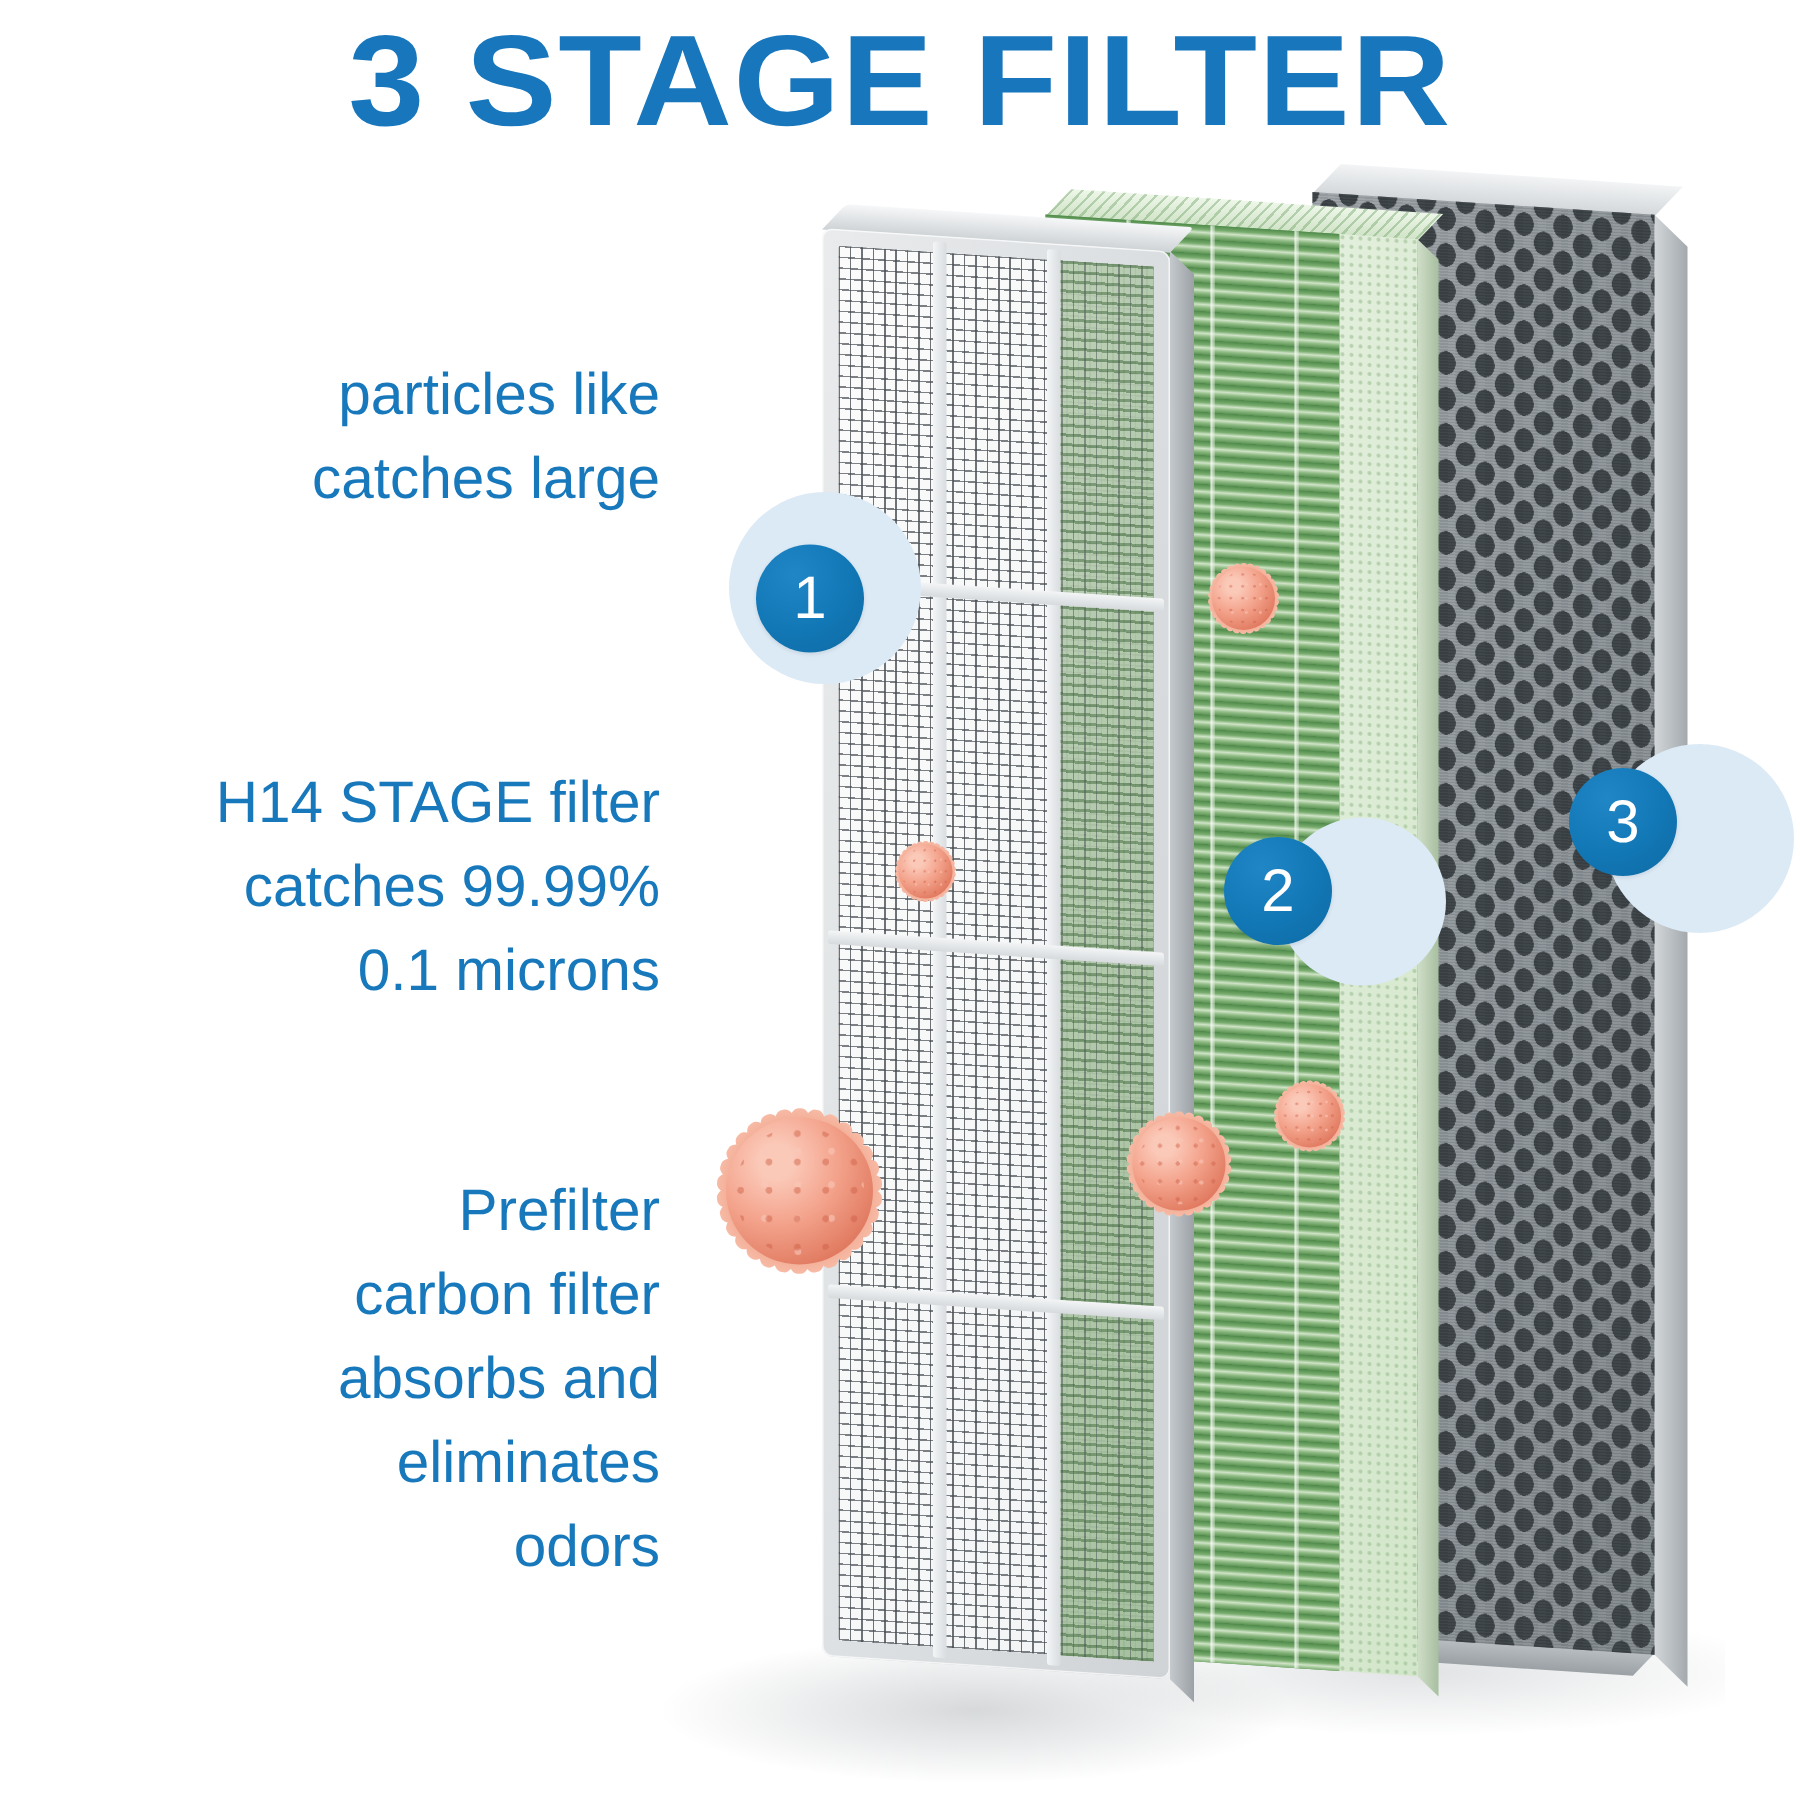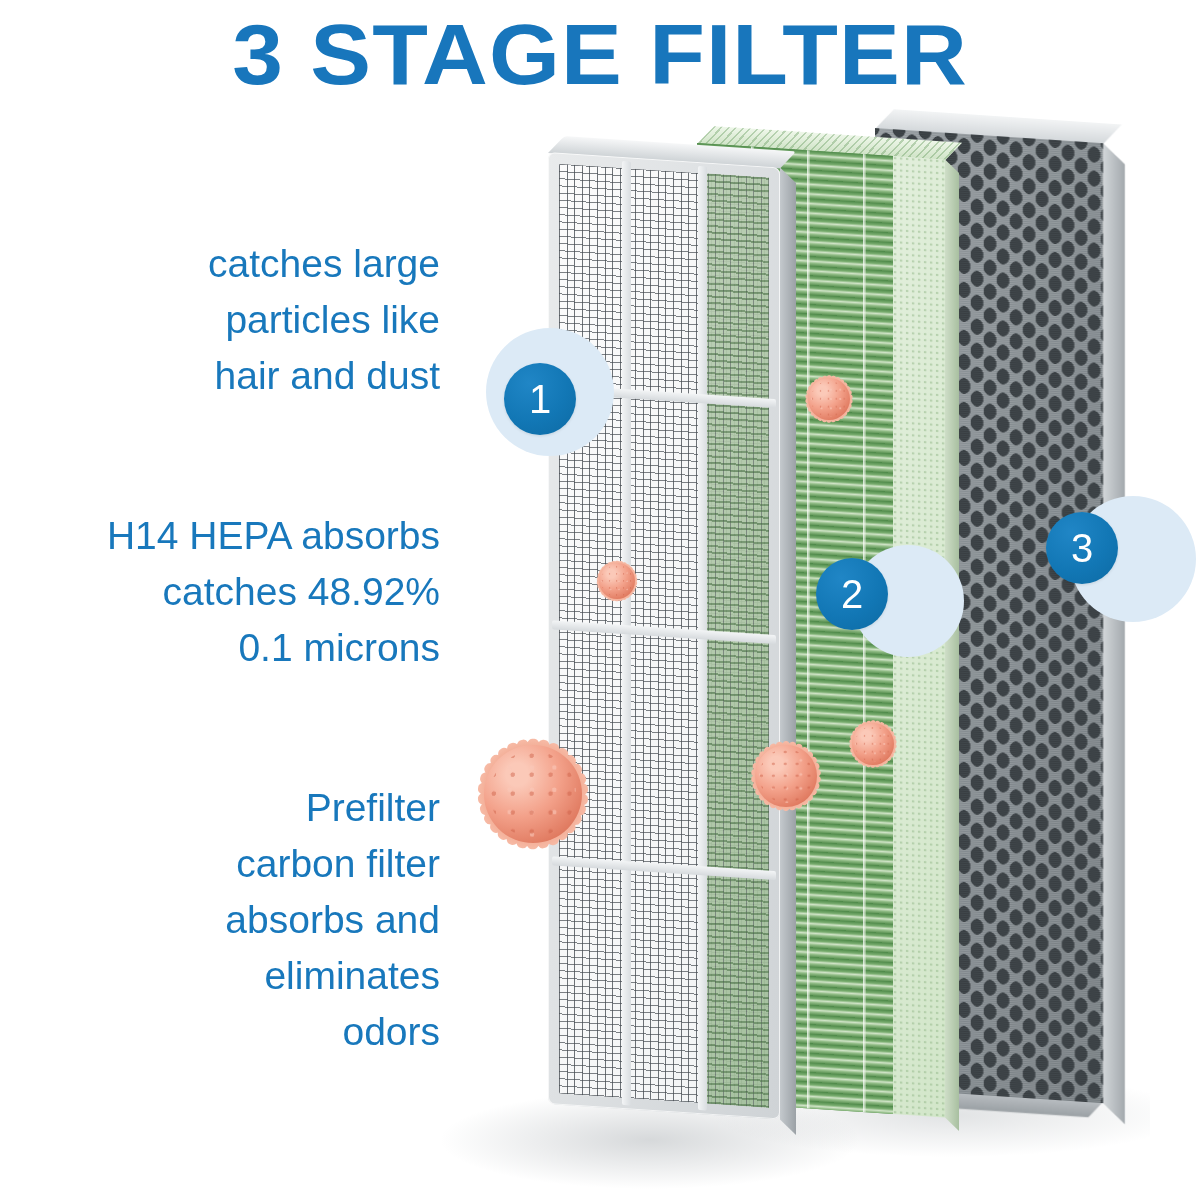--- a/index.html
+++ b/index.html
@@ -429,28 +429,27 @@
 
     <div class="halo" style="left:852px;top:545px;width:112px;height:112px;"></div>
     <div class="badge" style="left:816px;top:558px;width:72px;height:72px;font-size:40px;">2</div>
 
     <div class="halo" style="left:1070px;top:496px;width:126px;height:126px;"></div>
     <div class="badge" style="left:1046px;top:512px;width:72px;height:72px;font-size:40px;">3</div>
 
   </div>
 
   <div class="copy b1">
+    <span class="ln">particles like</span>
     <span class="ln">catches large</span>
-    <span class="ln">particles like</span>
-    <span class="ln">hair and dust</span>
   </div>
 
   <div class="copy b2">
-    <span class="ln">H14 HEPA absorbs</span>
-    <span class="ln">catches 48.92%</span>
+    <span class="ln">H14 STAGE filter</span>
+    <span class="ln">catches 99.99%</span>
     <span class="ln">0.1 microns</span>
   </div>
 
   <div class="copy b3">
     <span class="ln">Prefilter</span>
     <span class="ln">carbon filter</span>
     <span class="ln">absorbs and</span>
     <span class="ln">eliminates</span>
     <span class="ln">odors</span>
   </div>

